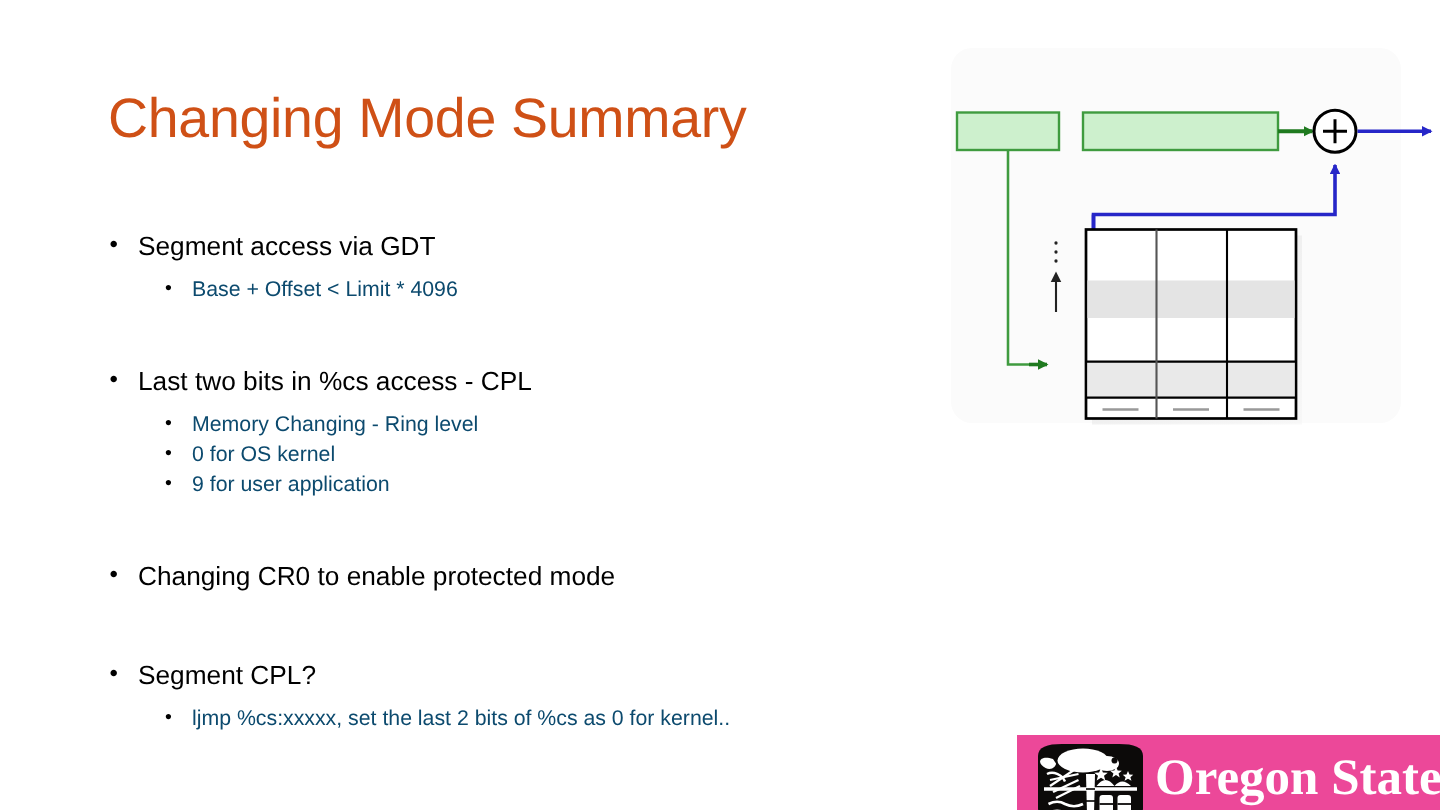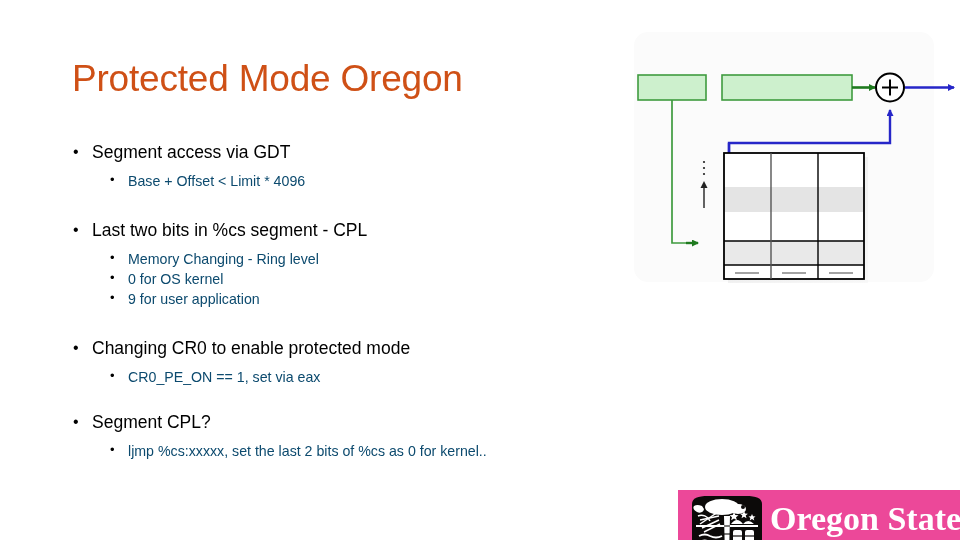--- a/index.html
+++ b/index.html
@@ -36,21 +36,21 @@
     top: 140px;
     width: 560px;
   }
   .bullet-group { margin-bottom: 0; }
   .lvl1 {
     position: relative;
     padding-left: 26px;
     font-size: 17.5px;
     line-height: 25px;
     color: #000000;
-    margin-top: 0;
+    margin-top: 12px;
   }
   .lvl1::before {
     content: "\2022";
     position: absolute;
     left: 7px;
     top: -1px;
     font-size: 16px;
     color: #000;
   }
   .lvl2 {
@@ -122,46 +122,45 @@
     font-weight: 400;
     font-size: 34px;
     line-height: 37px;
     color: #1a0f08;
     white-space: nowrap;
   }
 </style>
 </head>
 <body>
 
-<div id="slide-title">Protected Mode Oregon</div>
+<div id="slide-title">Changing Mode Summary</div>
 
 <div id="body-list">
 
   <div class="bullet-group">
     <div class="lvl1">Segment access via GDT</div>
     <div class="gap-sm"></div>
     <div class="lvl2">Base + Offset &lt; Limit * 4096</div>
   </div>
 
   <div class="gap-lg"></div>
 
   <div class="bullet-group">
-    <div class="lvl1">Last two bits in %cs segment - CPL</div>
+    <div class="lvl1">Last two bits in %cs access - CPL</div>
     <div class="gap-sm"></div>
     <div class="lvl2">Memory Changing - Ring level</div>
     <div class="lvl2">0 for OS kernel</div>
     <div class="lvl2">9 for user application</div>
   </div>
 
   <div class="gap-lg"></div>
 
   <div class="bullet-group">
     <div class="lvl1">Changing CR0 to enable protected mode</div>
     <div class="gap-sm"></div>
-    <div class="lvl2">CR0_PE_ON == 1, set via eax</div>
   </div>
 
   <div class="gap-md"></div>
 
   <div class="bullet-group">
     <div class="lvl1">Segment CPL?</div>
     <div class="gap-sm"></div>
     <div class="lvl2">ljmp %cs:xxxxx, set the last 2 bits of %cs as 0 for kernel..</div>
   </div>
 

